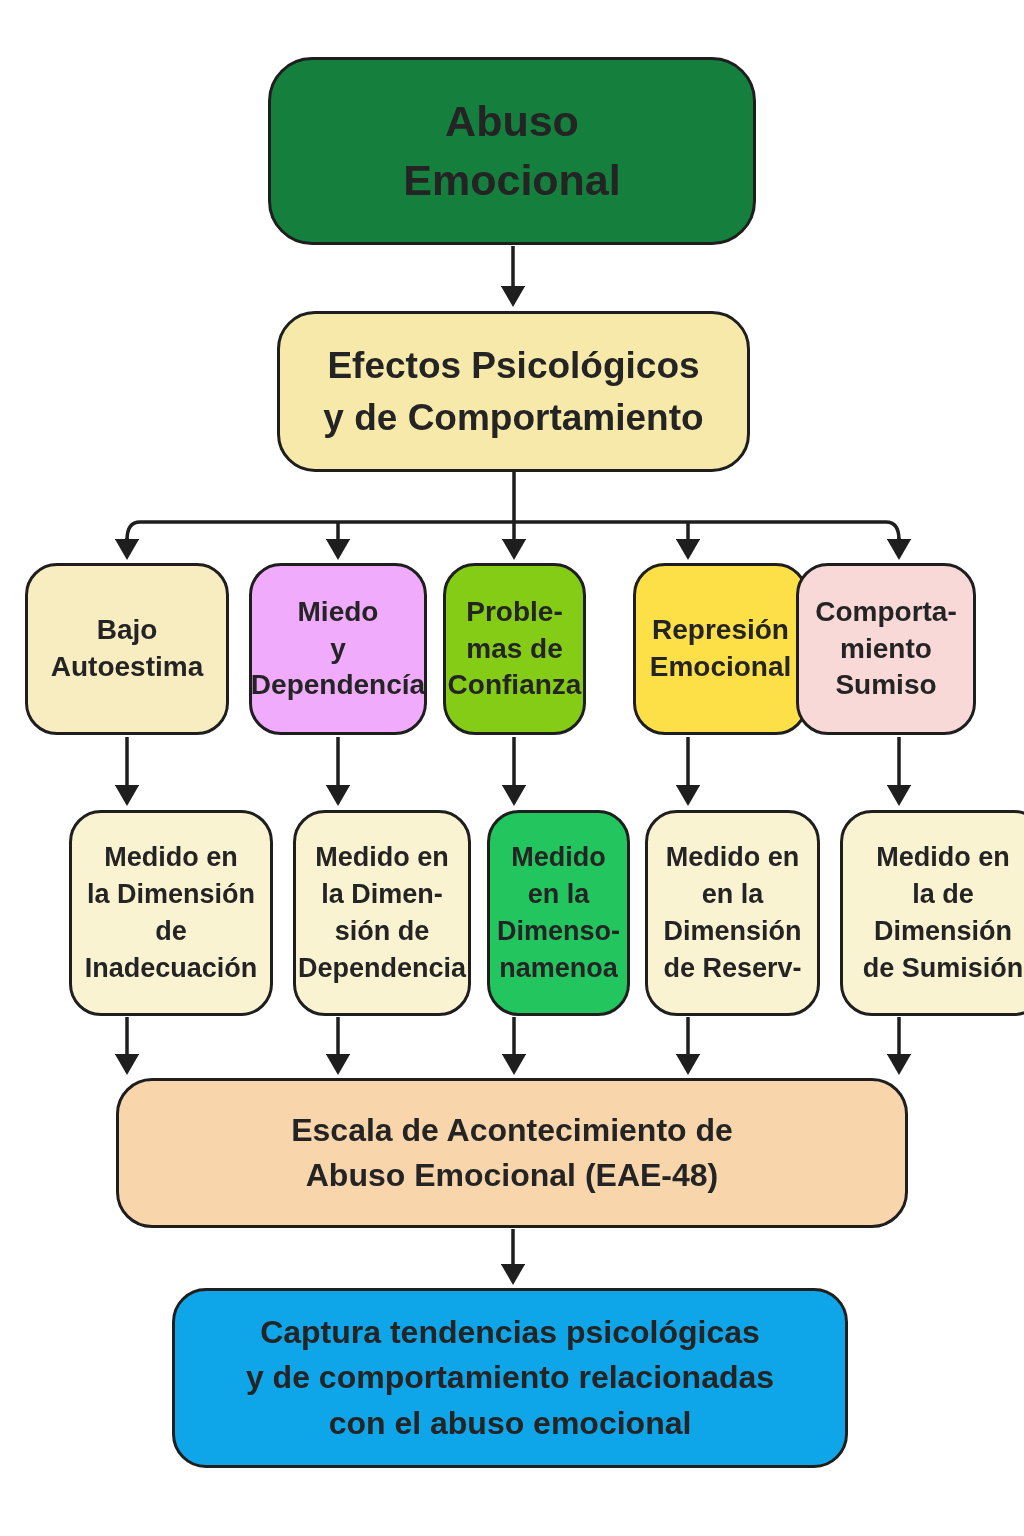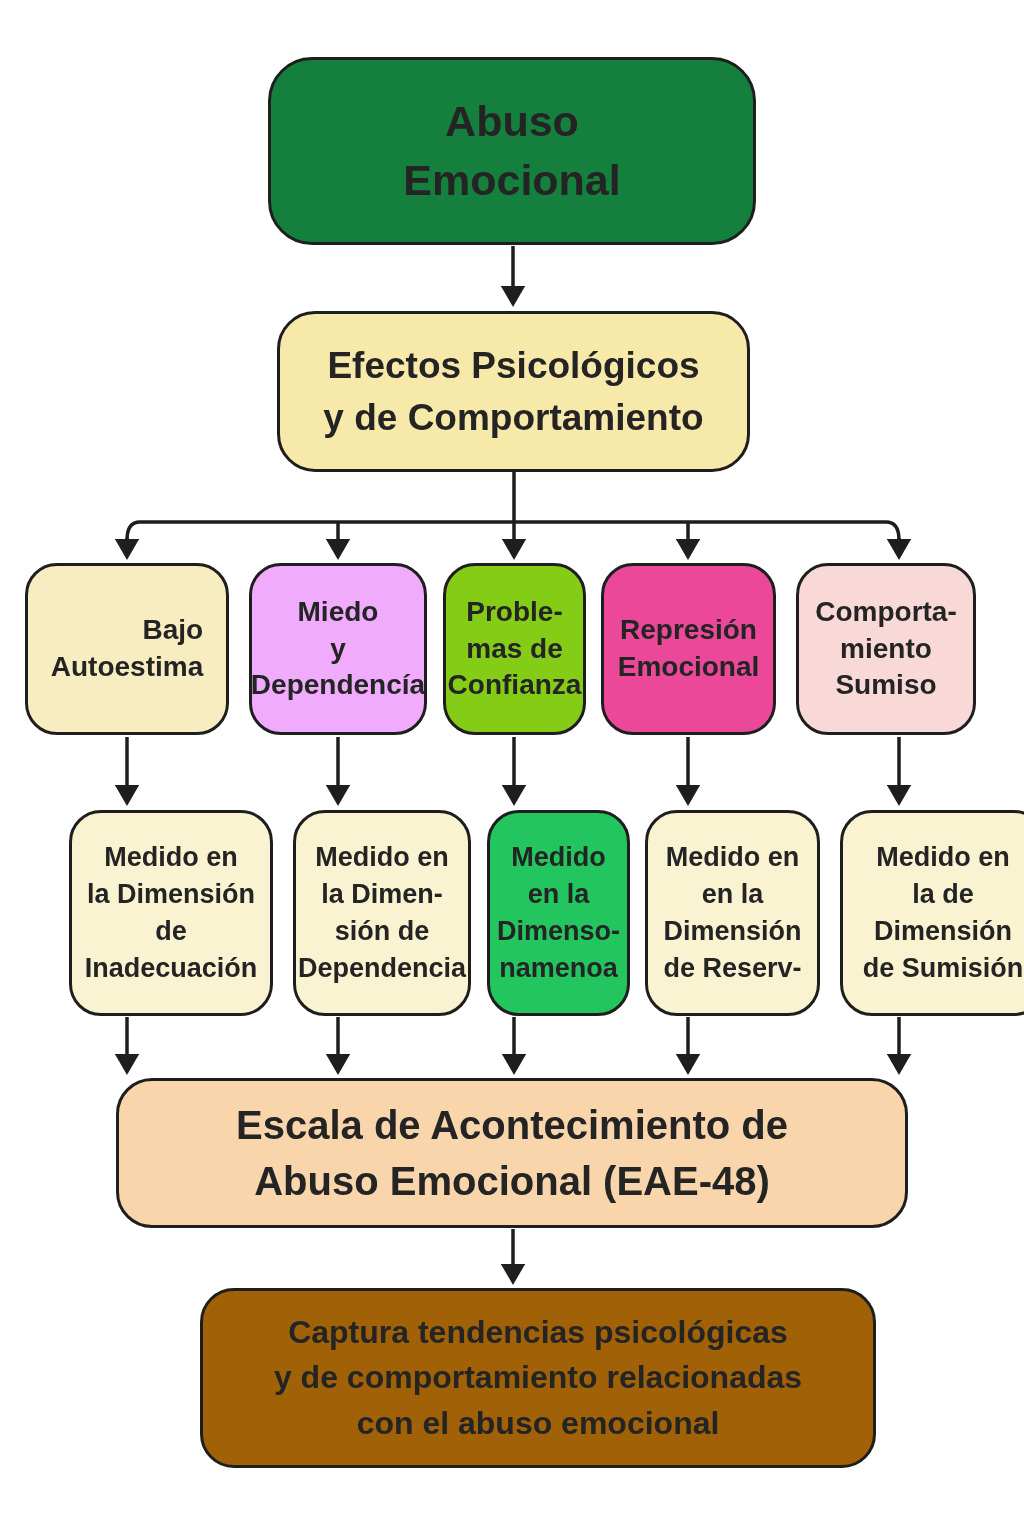--- a/index.html
+++ b/index.html
@@ -27,21 +27,21 @@
   #b2{left:249px;width:178px;}
   #b3{left:443px;width:143px;}
   #b4{left:601px;width:175px;}
   #b5{left:796px;width:180px;text-align:center;}
   .measure{top:810px;height:206px;border-radius:32px;font-size:27px;font-weight:600;line-height:1.38;padding:4px;margin-left:44px;}
   #m1{left:25px;width:204px;}
   #m2{left:249px;width:178px;}
   #m3{left:443px;width:143px;}
   #m4{left:601px;width:175px;}
   #m5{left:796px;width:206px;}
-  #scale  {left:116px;top:1078px;width:792px;height:150px;border-radius:36px;font-size:40px;font-weight:700;line-height:1.4;}
+  #scale  {left:116px;top:1078px;width:792px;height:150px;border-radius:36px;font-size:32px;font-weight:700;line-height:1.4;}
   #outcome{left:172px;top:1288px;width:676px;height:180px;border-radius:34px;font-size:32px;font-weight:600;line-height:1.42;}
 </style>
 </head>
 <body>
 
 <div id="canvas">
 
   <svg id="connectors" width="1024" height="1536" aria-hidden="true">
     <defs>
       <marker id="ah" markerWidth="7" markerHeight="7" refX="4.6" refY="3.5" orient="auto" markerUnits="strokeWidth">
@@ -76,29 +76,29 @@
 
     <path d="M513 1229 V 1280" marker-end="url(#ah)"></path>
   </svg>
 
   <div class="node" id="root" style="background: #15803d;">Abuso
 Emocional</div>
 
   <div class="node" id="effects" style="background: rgb(246, 233, 169);">Efectos Psicológicos
 y de Comportamiento</div>
 
-  <div class="node branch" id="b1" style="background: rgb(248, 237, 192); text-align: right;">Bajo
+  <div class="node branch" id="b1" style="background: rgb(248, 237, 192);">Bajo
 Autoestima</div>
   <div class="node branch" id="b2" style="background: #f0abfc;">Miedo
 y
 Dependencía</div>
   <div class="node branch" id="b3" style="background: #84cc16;">Proble-
 mas de
 Confianza</div>
-  <div class="node branch" id="b4" style="background: #ec4899;">Represión
+  <div class="node branch" id="b4" style="background: #fde047; margin-left: 32px;">Represión
 Emocional</div>
   <div class="node branch" id="b5" style="background: rgb(249, 217, 216);">Comporta-
 miento
 Sumiso</div>
 
   <div class="node measure" id="m1" style="background: rgb(250, 243, 210);">Medido en
 la Dimensión
 de
 Inadecuación</div>
   <div class="node measure" id="m2" style="background: rgb(250, 243, 210);">Medido en
@@ -114,17 +114,17 @@
 Dimensión
 de Reserv-</div>
   <div class="node measure" id="m5" style="background: rgb(250, 243, 210);">Medido en
 la de
 Dimensión
 de Sumisión</div>
 
   <div class="node" id="scale" style="background: rgb(248, 213, 171);">Escala de Acontecimiento de
 Abuso Emocional (EAE-48)</div>
 
-  <div class="node" id="outcome" style="background: #a16207; margin-left: 28px;">Captura tendencias psicológicas
+  <div class="node" id="outcome" style="background: #0ea5e9;">Captura tendencias psicológicas
 y de comportamiento relacionadas
 con el abuso emocional</div>
 
 </div>
 
 </body></html>

